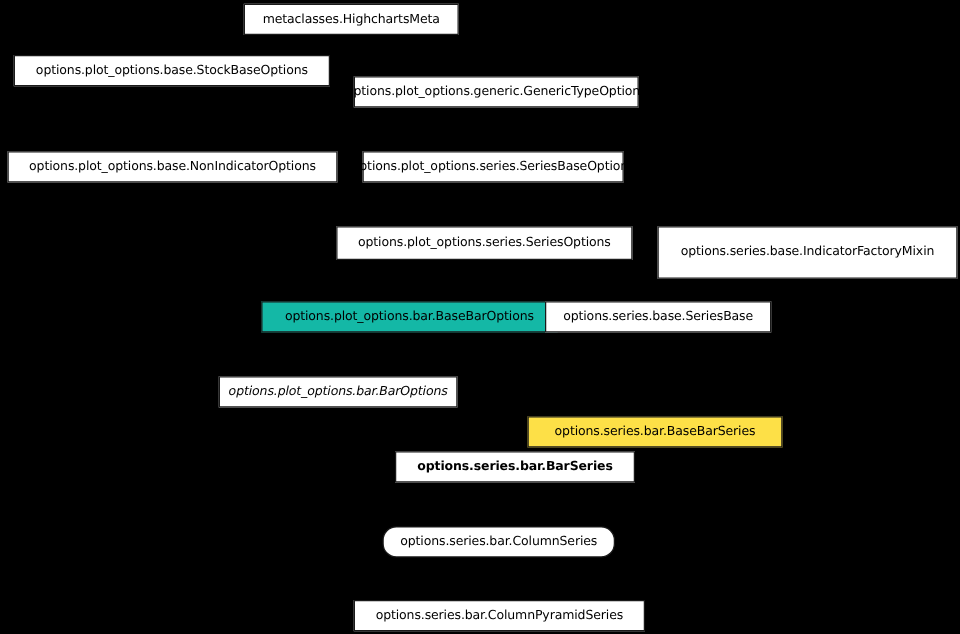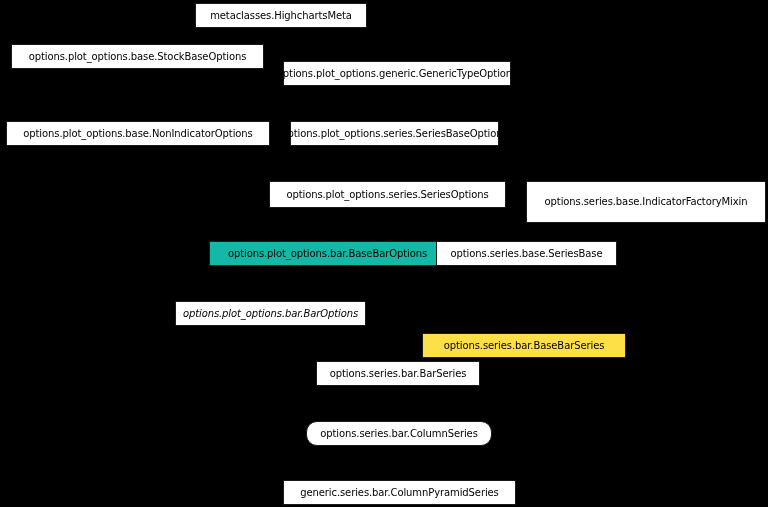--- a/index.html
+++ b/index.html
@@ -108,23 +108,23 @@
       </div>
       <div class="node" style="left: 436px; top: 241px; width: 181px; height: 25px; background: rgb(255, 255, 255); color: rgb(0, 0, 0); border-color: rgb(26, 26, 26); text-align: right;">
         <span class="label">options.series.base.SeriesBase</span>
       </div>
       <div class="node" style="left: 175px; top: 301px; width: 191px; height: 25px; background: rgb(255, 255, 255); color: rgb(0, 0, 0); border-color: rgb(26, 26, 26); font-style: italic;">
         <span class="label">options.plot_options.bar.BarOptions</span>
       </div>
       <div class="node" style="left: 422px; top: 301px; width: 204px; height: 25px; background: #fde047; color: rgb(0, 0, 0); border-color: rgb(26, 26, 26); margin-top: 32px;">
         <span class="label">options.series.bar.BaseBarSeries</span>
       </div>
-      <div class="node" style="left: 316px; top: 361px; width: 164px; height: 25px; background: rgb(255, 255, 255); color: rgb(0, 0, 0); border-color: rgb(26, 26, 26);">
+      <div class="node" style="left: 316px; top: 361px; width: 192px; height: 25px; background: rgb(255, 255, 255); color: rgb(0, 0, 0); border-color: rgb(26, 26, 26); font-weight: bold;">
         <span class="label">options.series.bar.BarSeries</span>
       </div>
       <div class="node" style="left: 306px; top: 421px; width: 186px; height: 25px; background: rgb(255, 255, 255); color: rgb(0, 0, 0); border-color: rgb(26, 26, 26); border-radius: 11px;">
         <span class="label">options.series.bar.ColumnSeries</span>
       </div>
       <div class="node" style="left: 283px; top: 480px; width: 233px; height: 25px; background: rgb(255, 255, 255); color: rgb(0, 0, 0); border-color: rgb(26, 26, 26);">
-        <span class="label">generic.series.bar.ColumnPyramidSeries</span>
+        <span class="label">options.series.bar.ColumnPyramidSeries</span>
       </div>
     </div>
 </div>
 
 </body></html>

